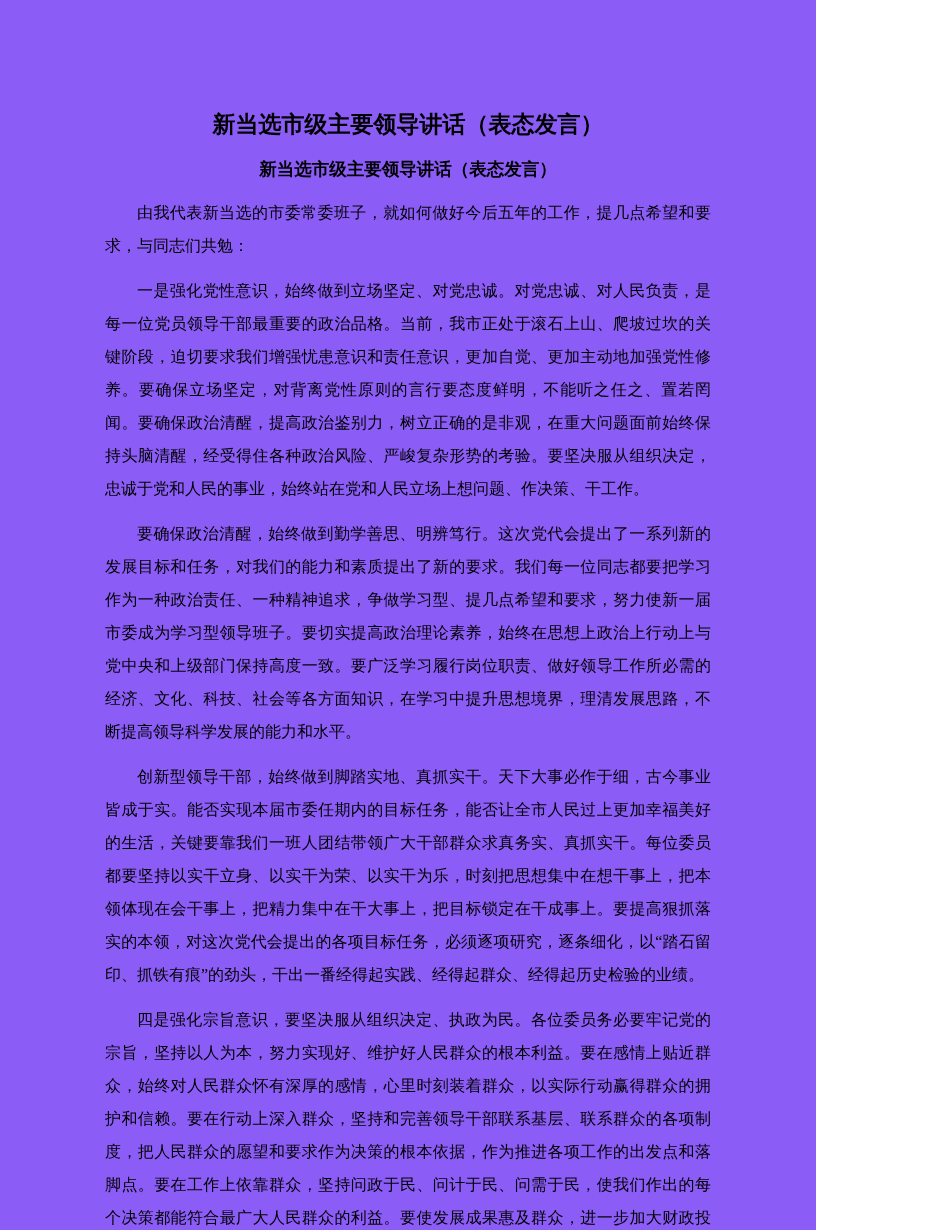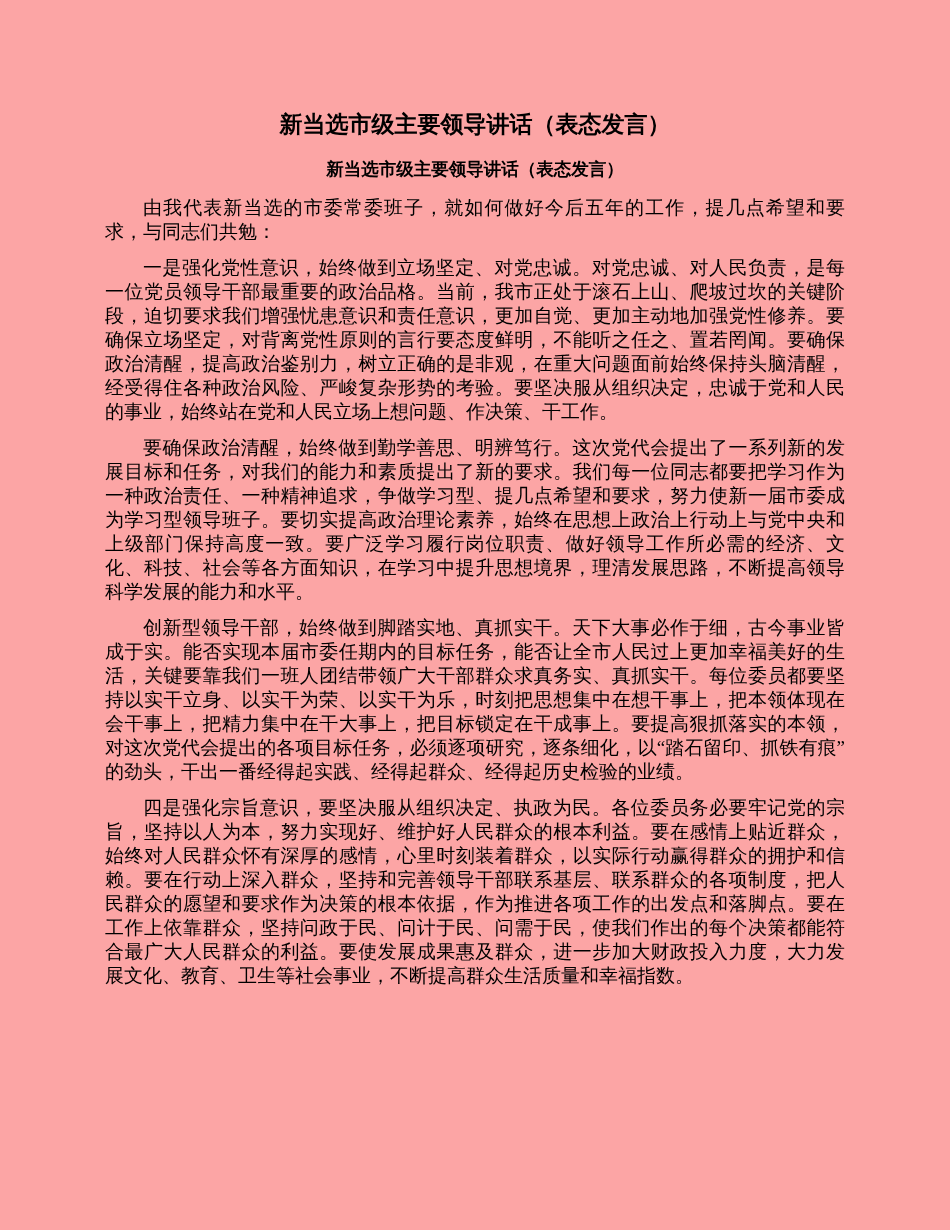--- a/index.html
+++ b/index.html
@@ -3,23 +3,23 @@
 <meta charset="utf-8">
 <style>
   html, body {
     margin: 0;
     padding: 0;
     background: #ffffff;
   }
   .page {
     position: relative;
     box-sizing: border-box;
-    width: 950px;
+    width: 816px;
     height: 1230px;
-    background: #fca5a5;
+    background: #8b5cf6;
     color: #000000;
     font-family: "Liberation Serif", "DejaVu Serif", serif;
     padding: 111px 105px 0 105px;
     overflow: hidden;
   }
   .doc-title {
     margin: 0 0 19px 0;
     font-size: 23px;
     line-height: 28px;
     font-weight: bold;
@@ -29,22 +29,22 @@
   .doc-subtitle {
     margin: 0 0 16px 0;
     font-size: 17.5px;
     line-height: 22px;
     font-weight: bold;
     text-align: center;
     white-space: nowrap;
   }
   .para {
     margin: 0 0 12px 0;
-    font-size: 19px;
-    line-height: 24px;
+    font-size: 16px;
+    line-height: 33px;
     text-align: justify;
     text-indent: 2em;
     word-break: break-all;
   }
   .lead {
     font-weight: normal;
   }
 </style>
 </head>
 <body>

